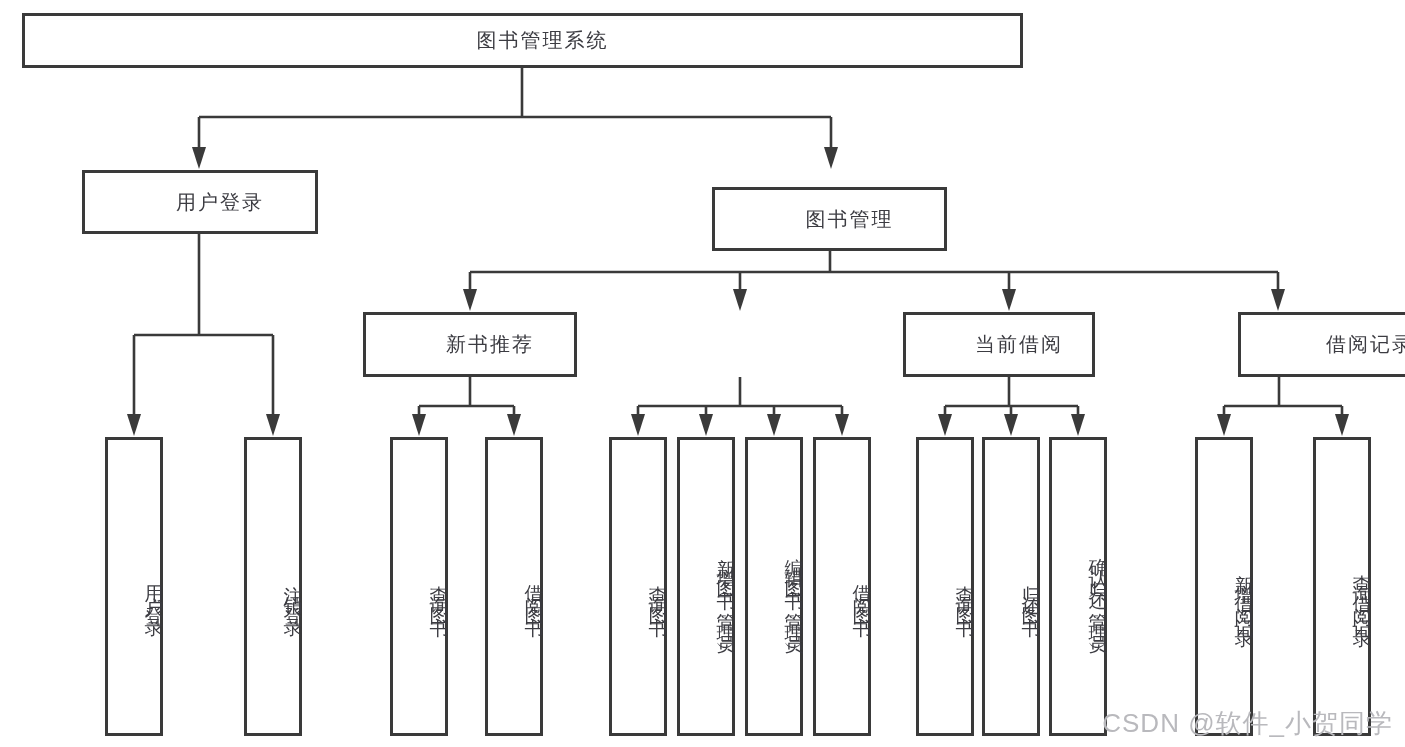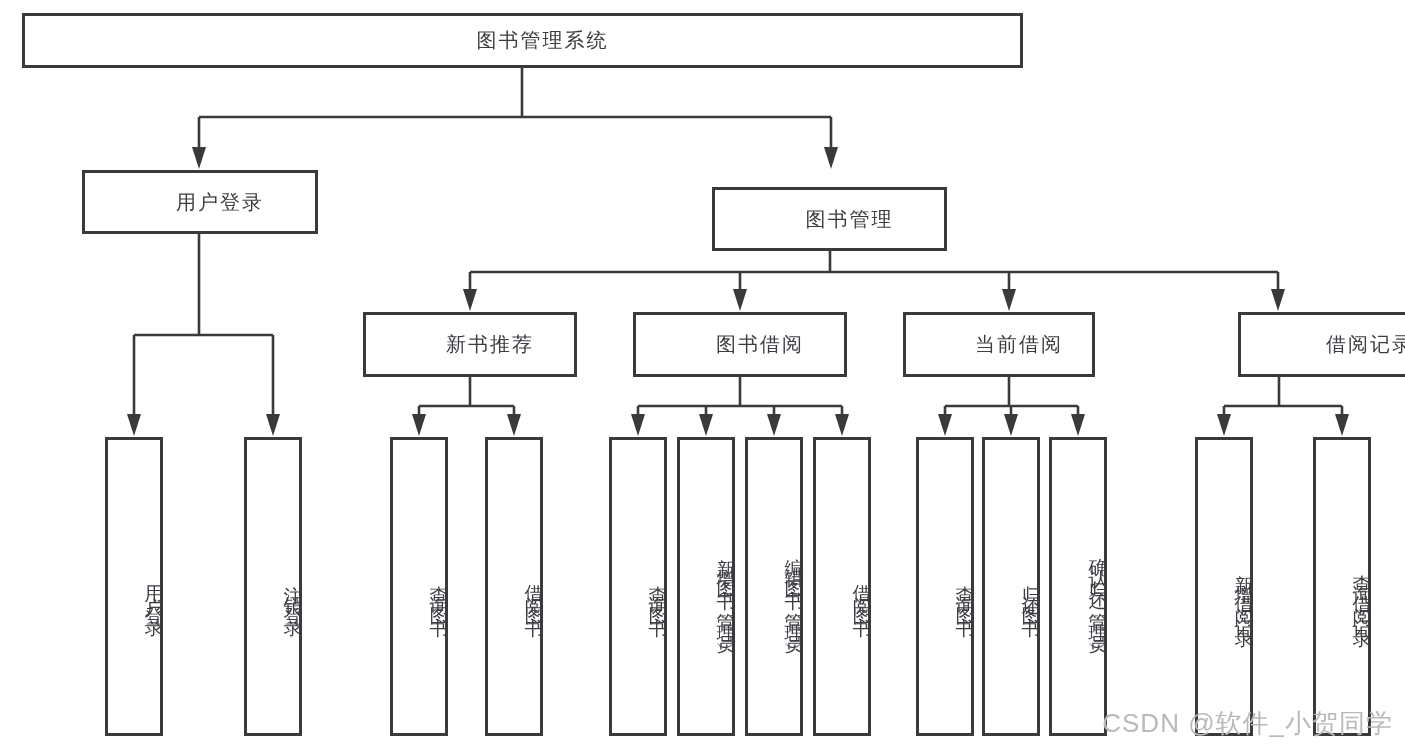--- a/index.html
+++ b/index.html
@@ -93,21 +93,20 @@
       <polygon points="1335,414 1349,414 1342,436"></polygon>
     </g>
   </svg>
 
   <div class="node" style="left:22px; top:13px; width:1001px; height:55px;">图书管理系统</div>
 
   <div class="node" style="left:82px; top:170px; width:236px; height:64px;">用户登录</div>
   <div class="node" style="left:712px; top:187px; width:235px; height:64px;">图书管理</div>
 
   <div class="node" style="left:363px; top:312px; width:214px; height:65px;">新书推荐</div>
-  <div class="node" style="left:633px; top:312px; width:214px; height:65px;">图书借阅</div>
   <div class="node" style="left:903px; top:312px; width:192px; height:65px;">当前借阅</div>
   <div class="node" style="left:1238px; top:312px; width:224px; height:65px;">借阅记录</div>
 
   <div class="node vnode" style="left:105px; top:437px; width:58px; height:299px;">用户登录</div>
   <div class="node vnode" style="left:244px; top:437px; width:58px; height:299px;">注销登录</div>
 
   <div class="node vnode" style="left:390px; top:437px; width:58px; height:299px;">查询图书</div>
   <div class="node vnode" style="left:485px; top:437px; width:58px; height:299px;">借阅图书</div>
 
   <div class="node vnode" style="left:609px; top:437px; width:58px; height:299px;">查询图书</div>

